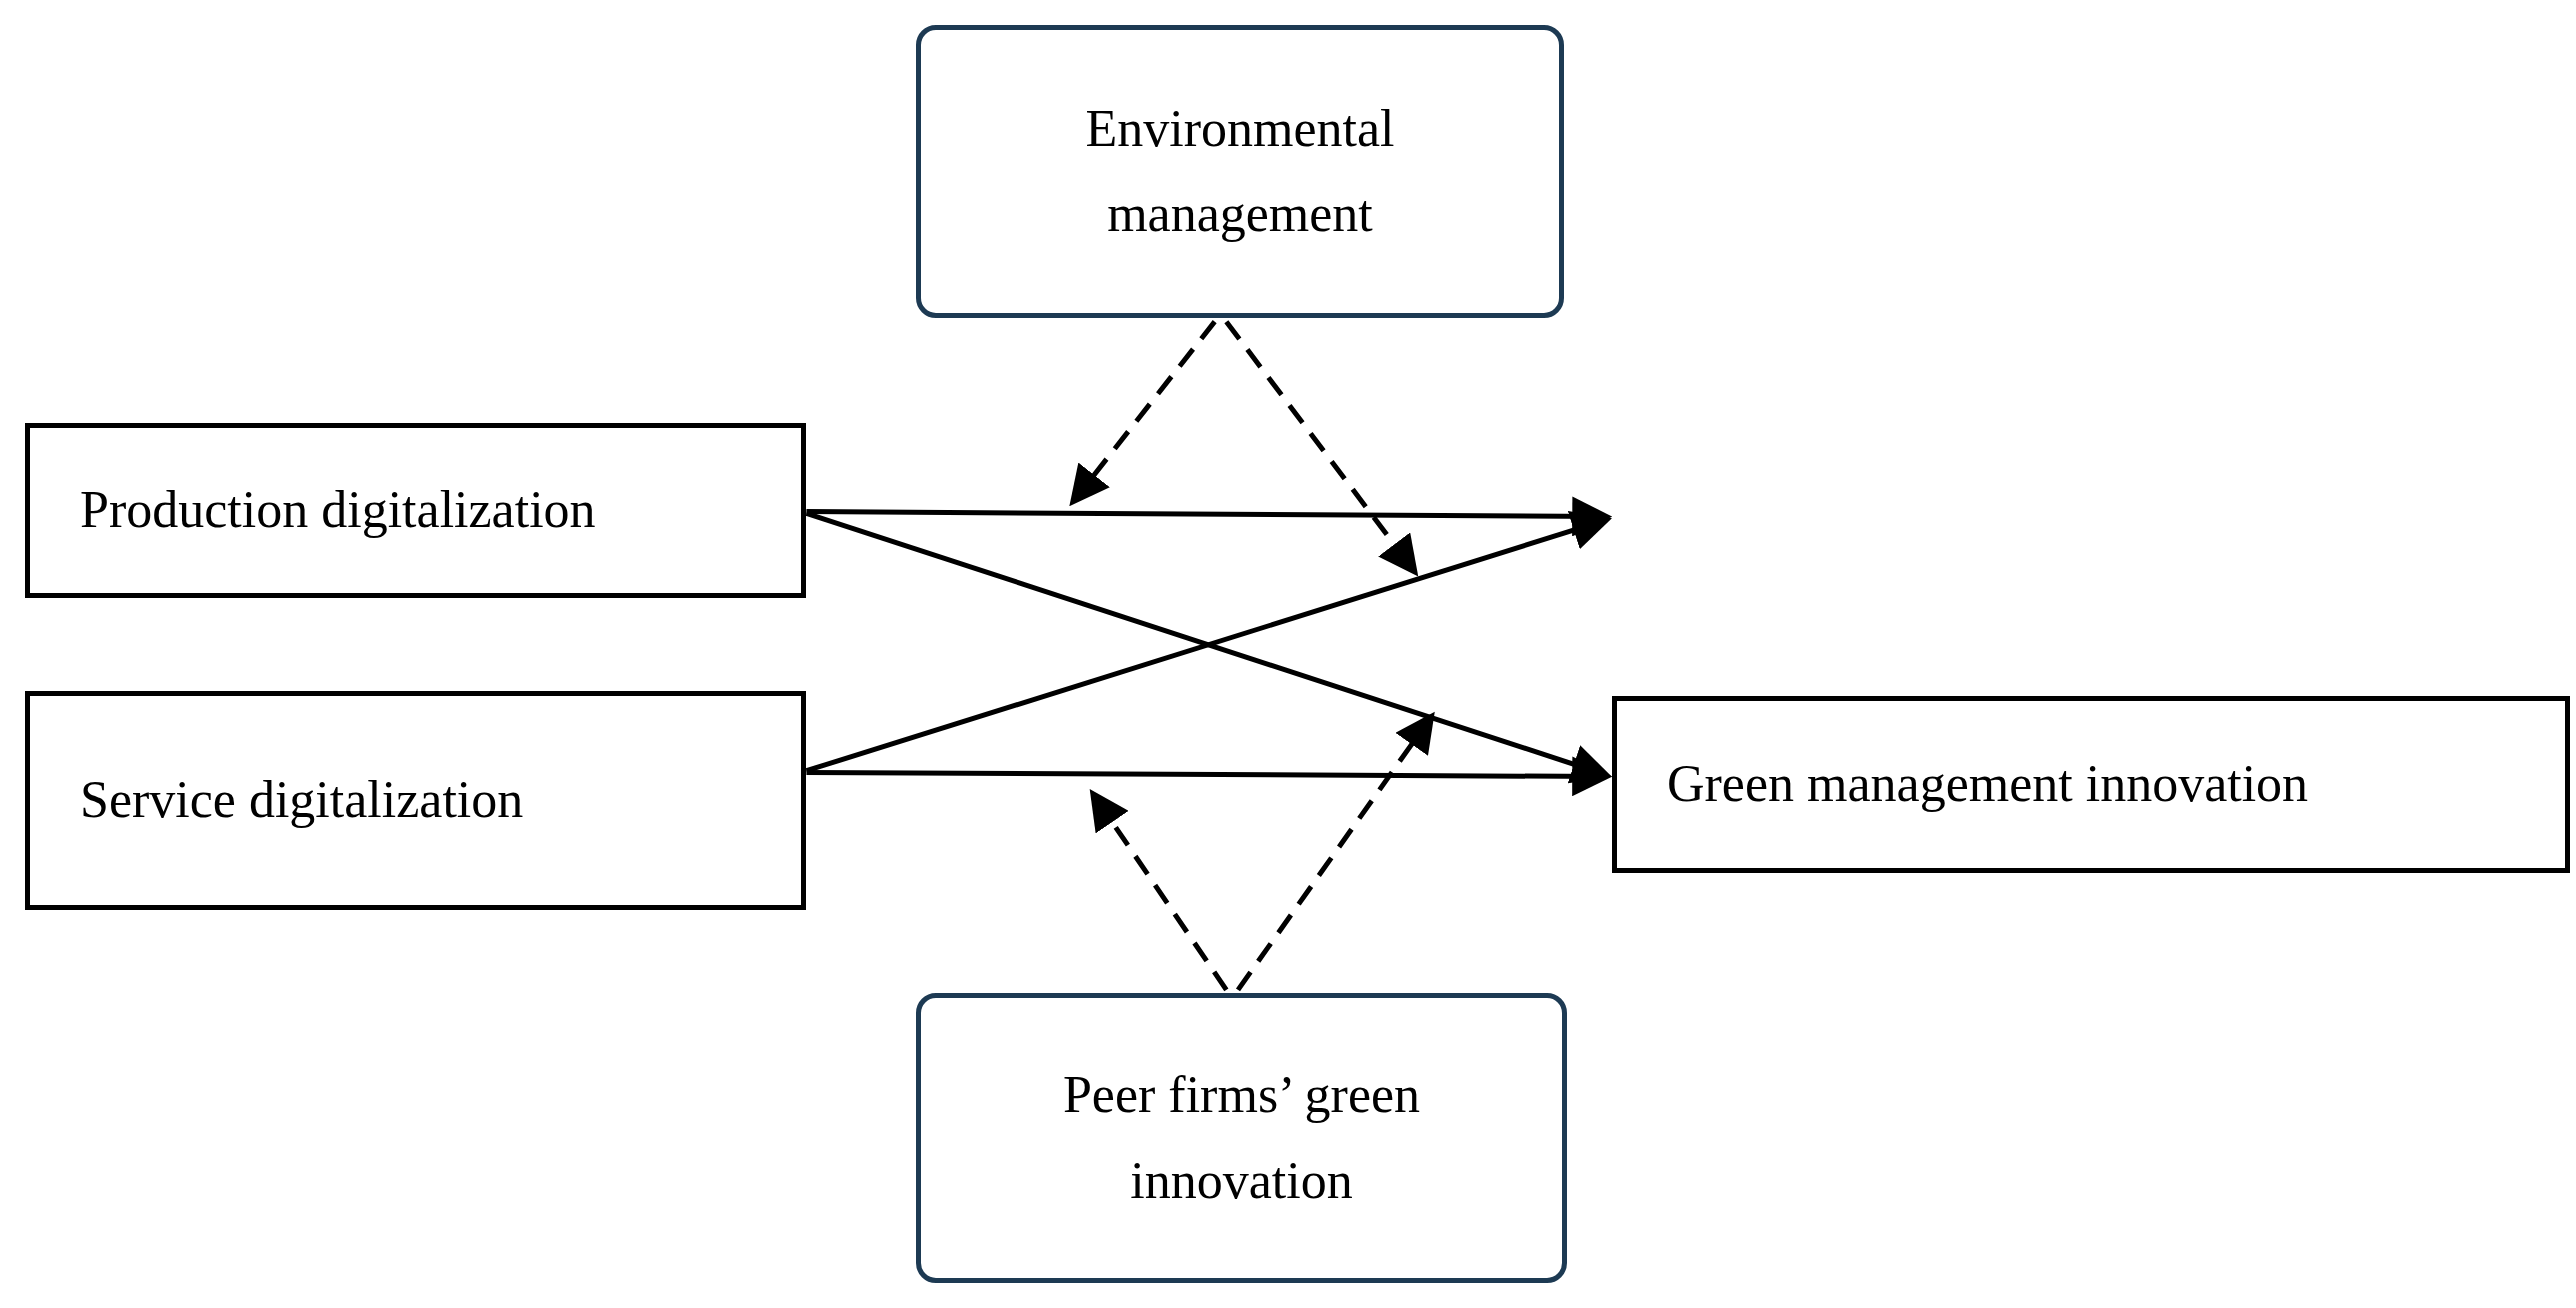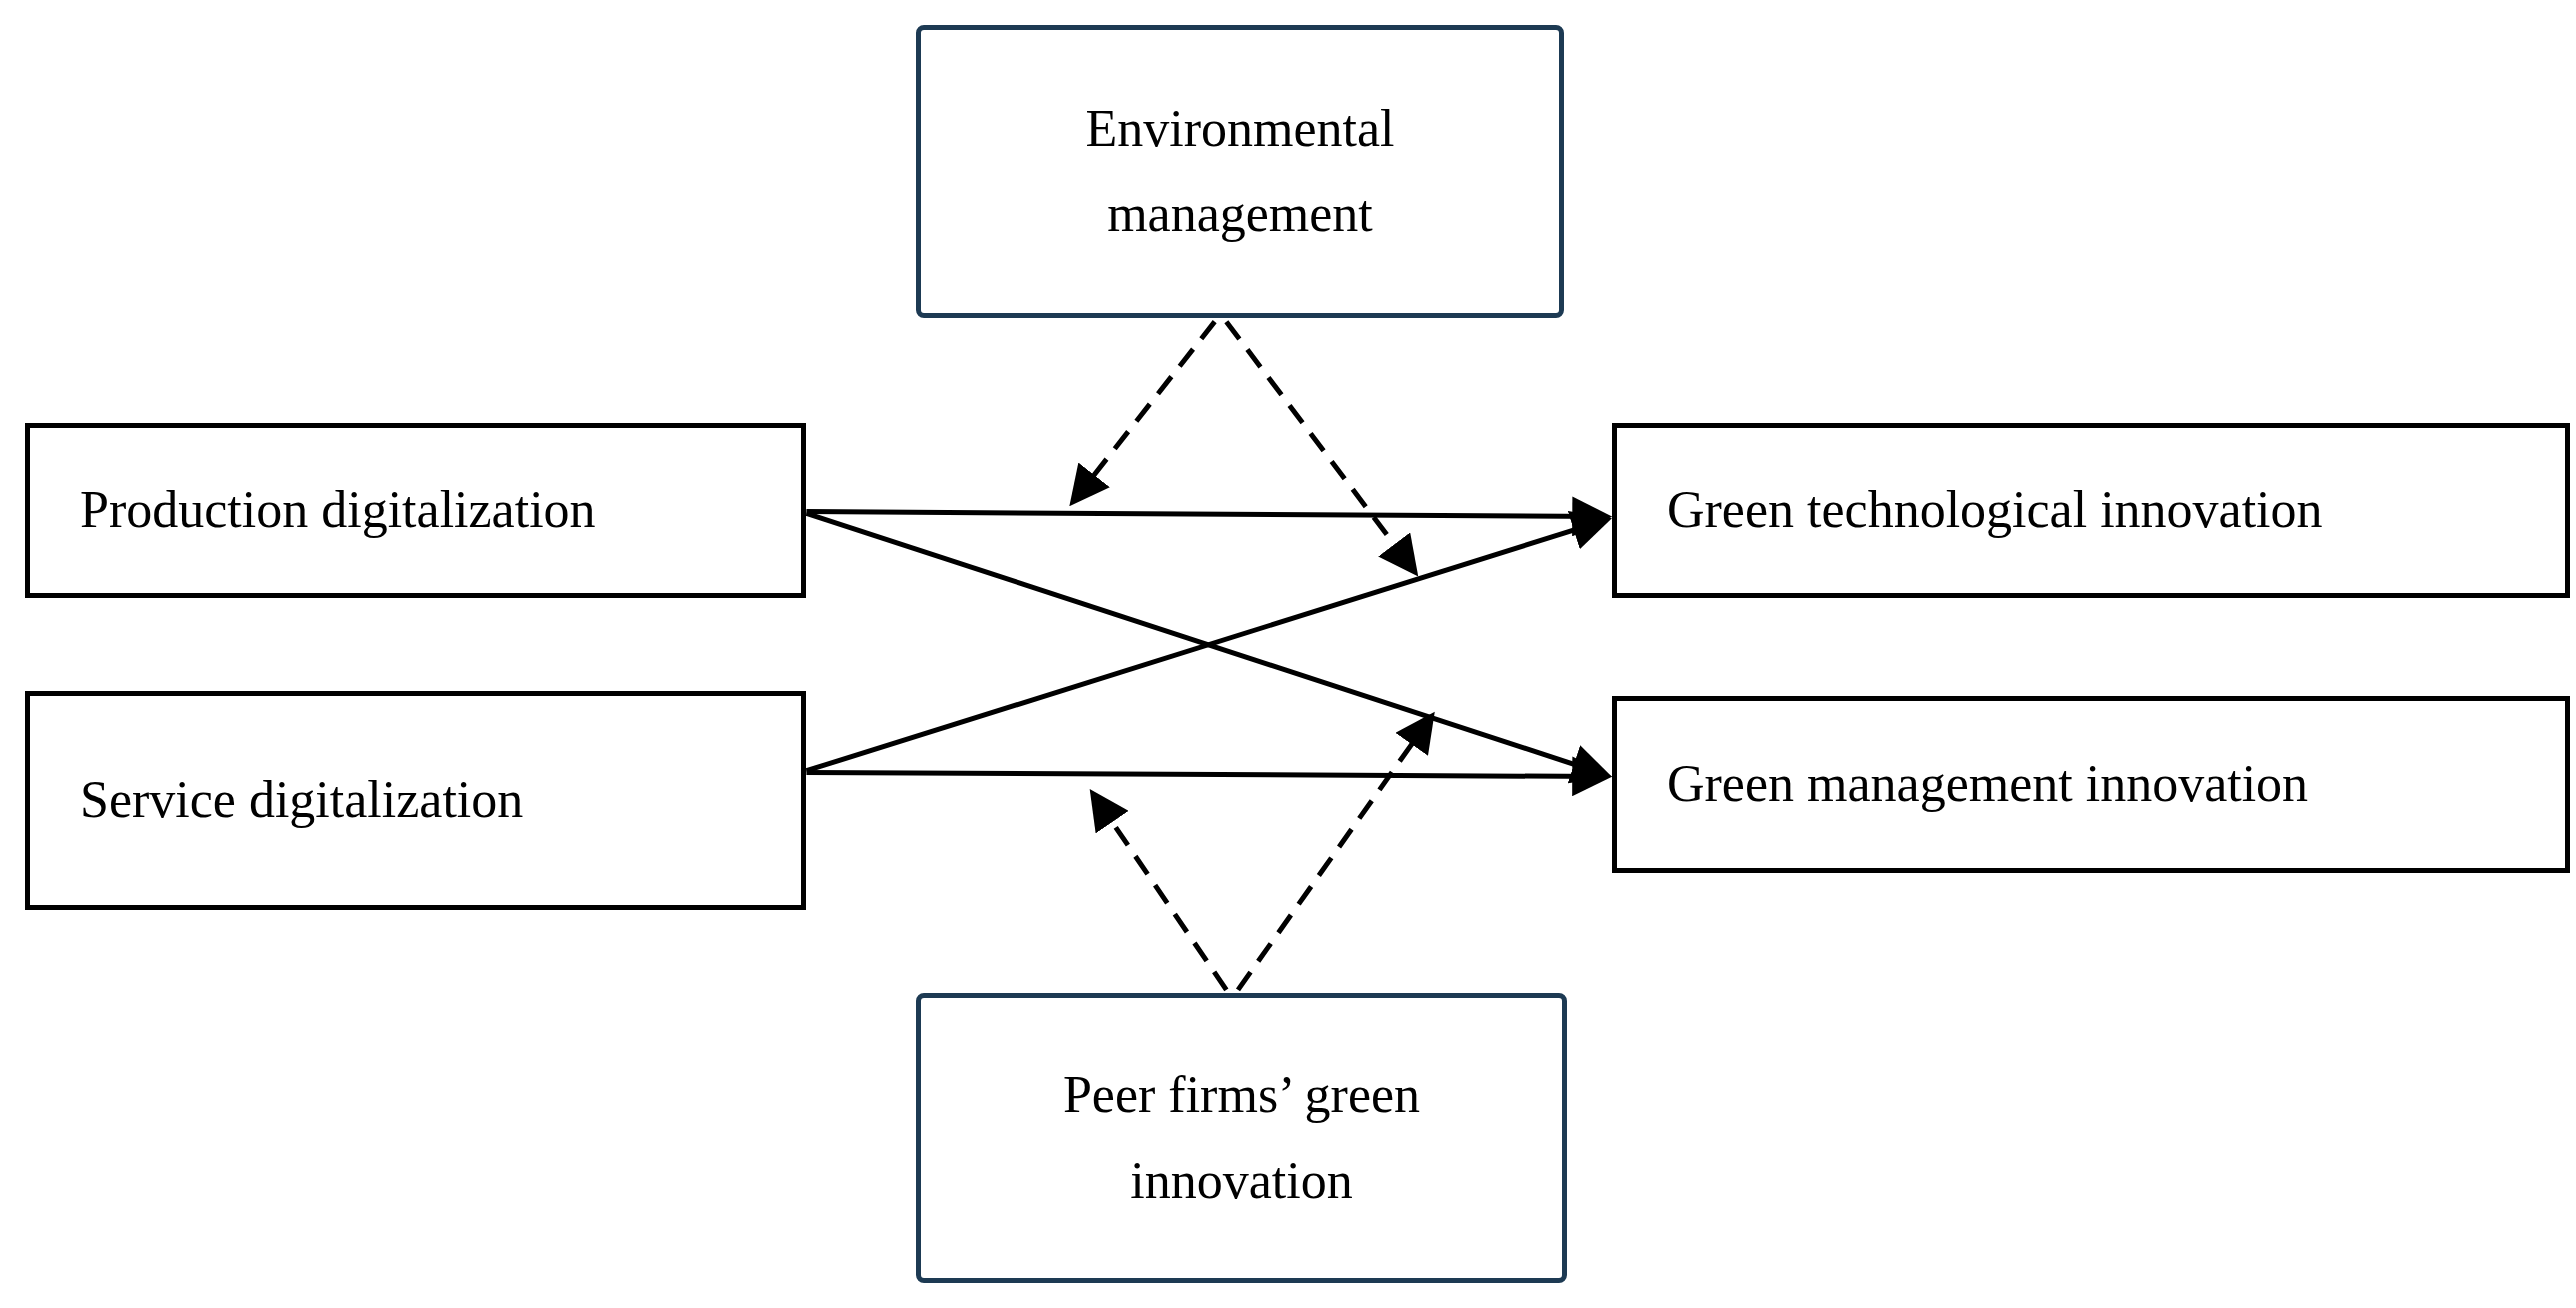--- a/index.html
+++ b/index.html
@@ -43,21 +43,21 @@
     font-size: 52px;
     line-height: 1.2;
   }
   .side-box {
     border: 5px solid #000000;
     padding-left: 50px;
     justify-content: flex-start;
   }
   .moderator-box {
     border: 5px solid #1d3a53;
-    border-radius: 8px;
+    border-radius: 20px;
     flex-direction: column;
     justify-content: center;
     text-align: center;
     gap: 23px;
   }
   
   .node-env        { left: 916px; top: 25px;   width: 648px;  height: 293px; }
   .node-production { left: 25px;   top: 423px;  width: 781px;  height: 175px; }
   .node-service    { left: 25px;   top: 691px;  width: 781px;  height: 219px; }
   .node-green-tech { left: 1612px; top: 423px;  width: 958px; height: 175px; }
@@ -91,23 +91,20 @@
   </div>
 
   <div class="node side-box node-production">
     <span>Production digitalization</span>
   </div>
 
   <div class="node side-box node-service">
     <span>Service digitalization</span>
   </div>
 
-  <div class="node side-box node-green-tech">
-    <span>Green technological innovation</span>
-  </div>
 
   <div class="node moderator-box node-peer">
     <div>Peer firms’ green</div>
     <div>innovation</div>
   </div>
 
   <div class="node side-box node-green-mgmt">
     <span>Green management innovation</span>
   </div>
 

